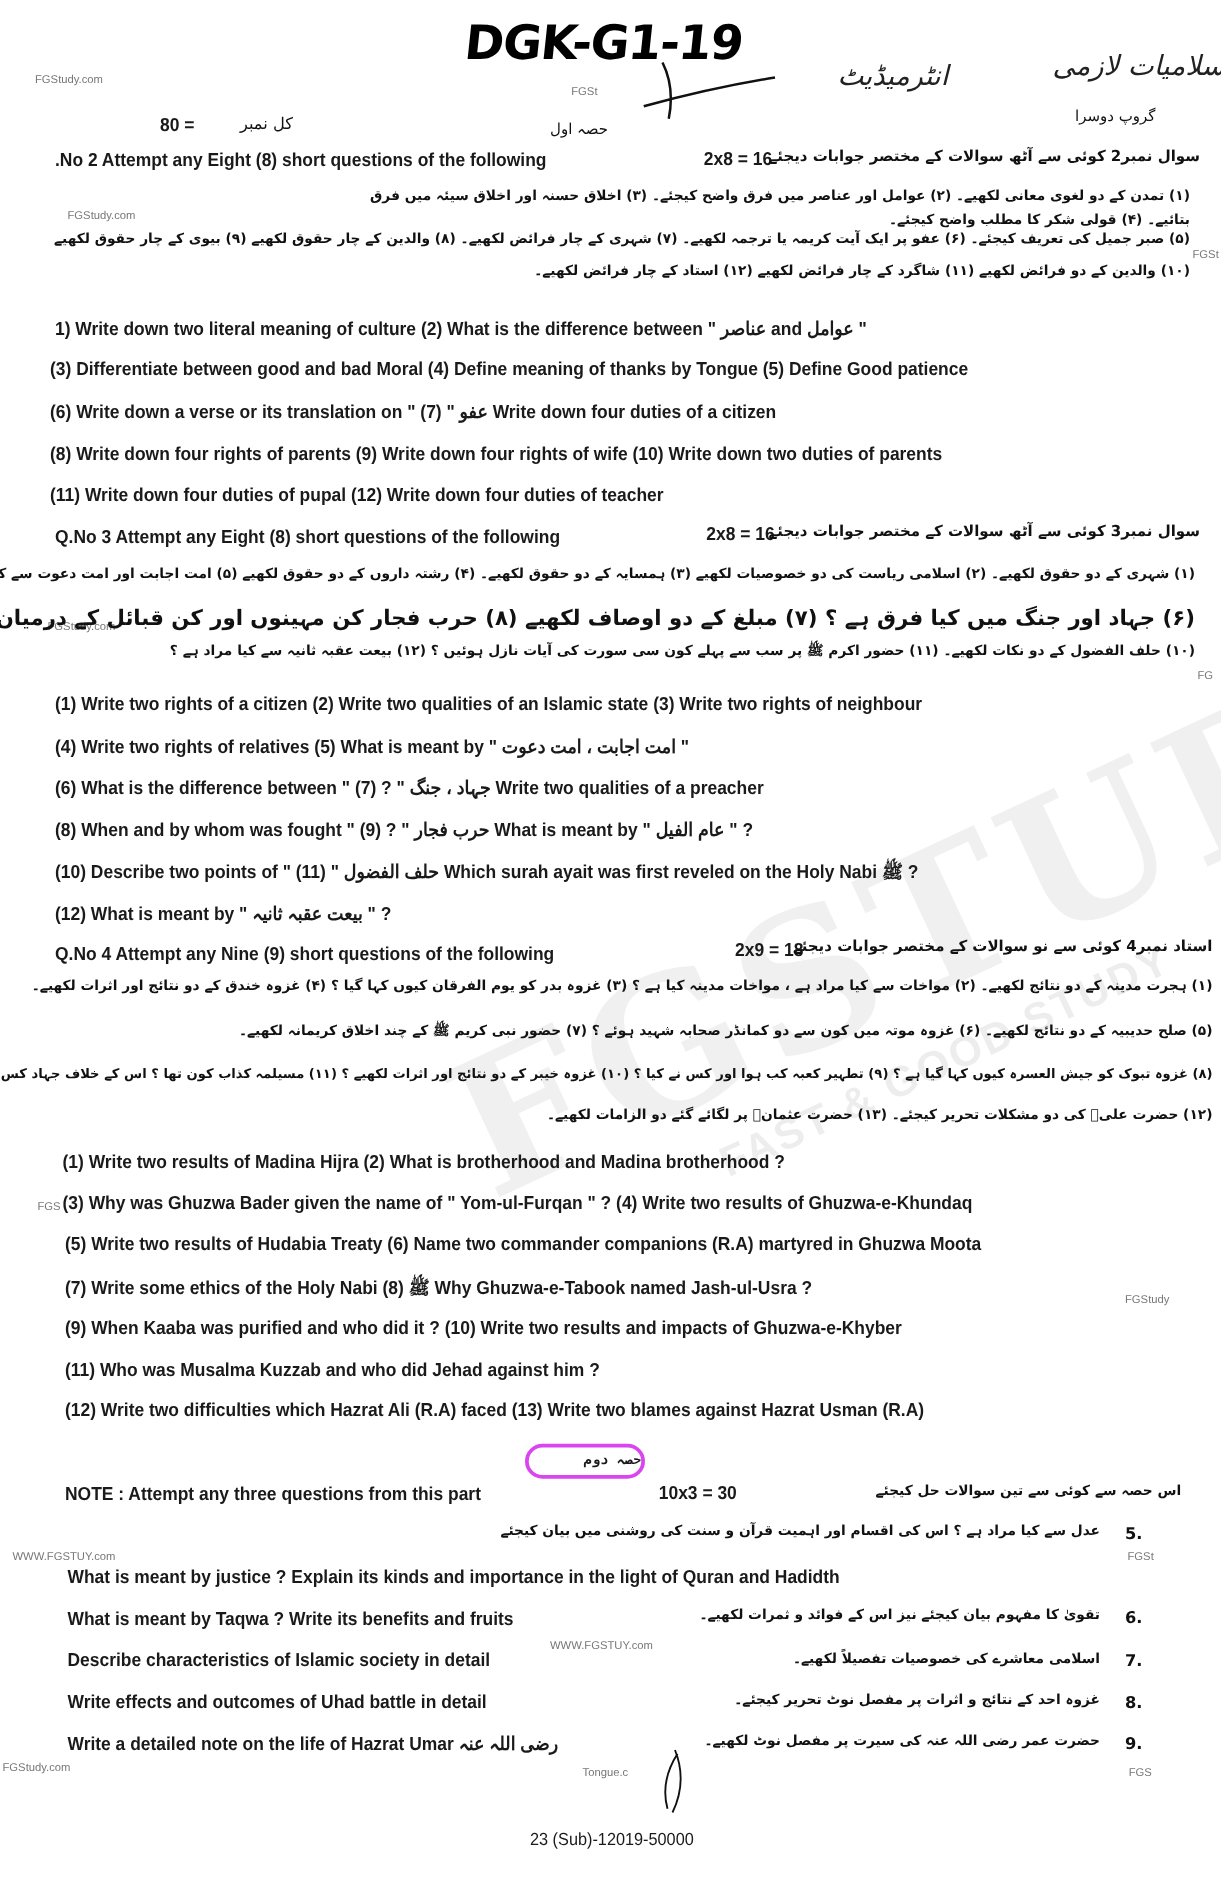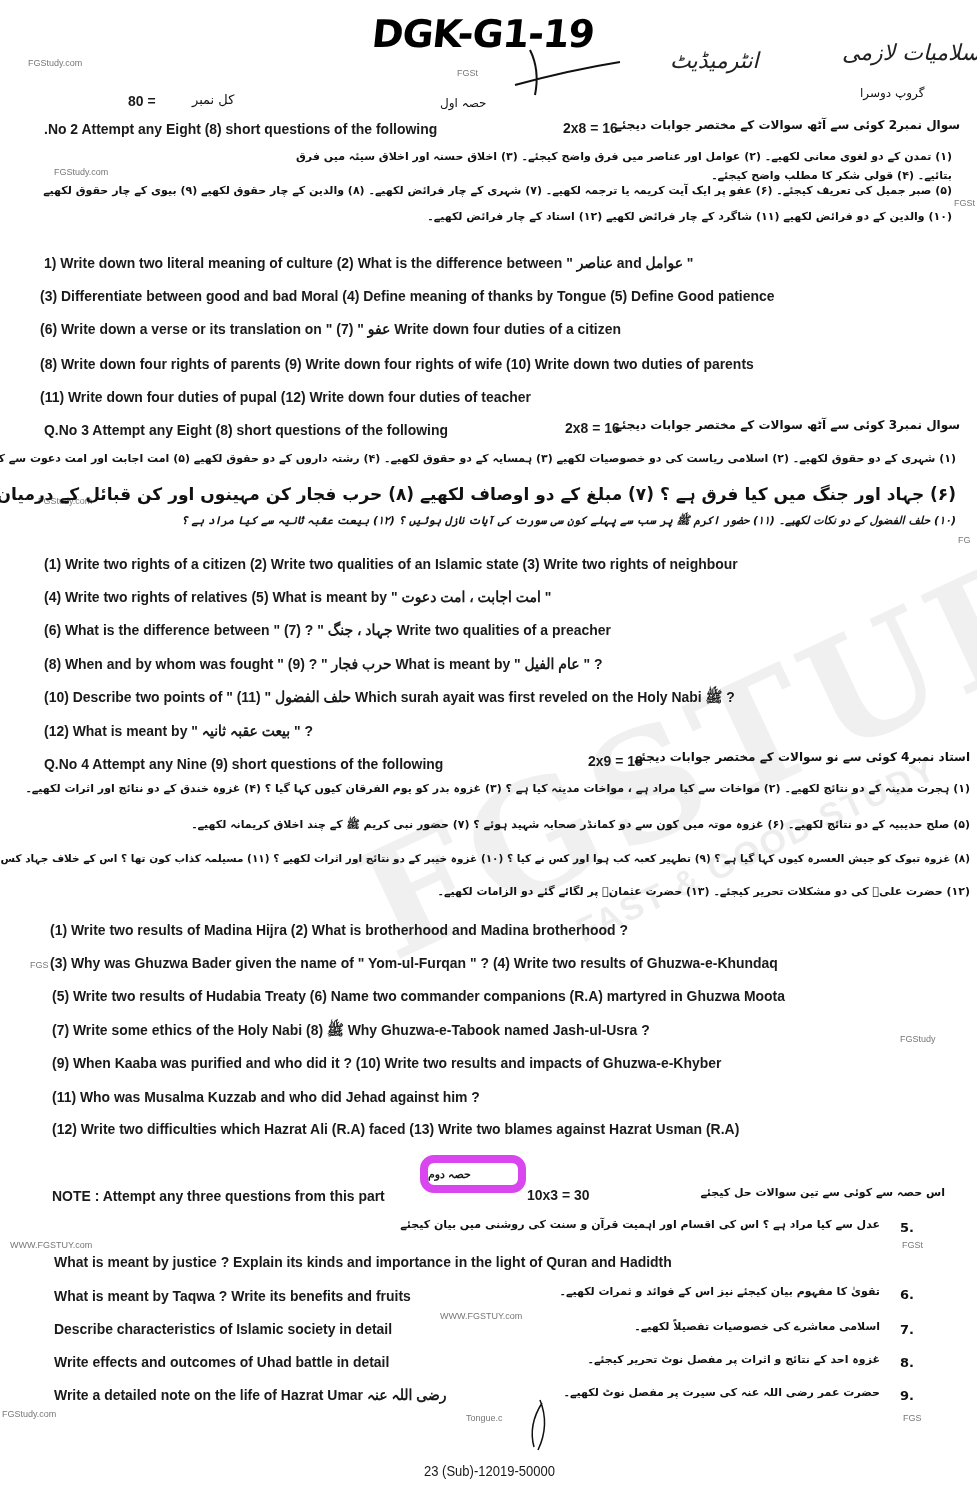--- a/index.html
+++ b/index.html
@@ -17,22 +17,22 @@
     .watermark-big {
       position: absolute; font-family: "DejaVu Serif", serif; font-size: 150px; color: rgba(0,0,0,0.06);
       transform: rotate(-25deg); letter-spacing: 8px; font-weight: bold;
     }
     .watermark-small {
       position: absolute; font-family: "Liberation Sans", sans-serif; font-size: 34px; color: rgba(0,0,0,0.07);
       transform: rotate(-25deg); font-weight: bold; letter-spacing: 2px;
     }
     .part2-badge {
       position: absolute; left: 420px; top: 1155px; width: 90px; height: 22px;
-      border: 8px solid #d946ef; border-radius: 14px; text-align: left; line-height: 22px;
-      font-family: Liberation Sans, sans-serif; font-size: 11px; font-weight: bold; direction: rtl;
+      border: 3px solid #d946ef; border-radius: 14px; text-align: right; line-height: 22px;
+      font-family: Liberation Mono, monospace; font-size: 11px; font-weight: bold; direction: rtl;
     }
     .signature { position: absolute; }
   </style>
 </head>
 <body>
 
 <div class="watermark-big" style="left:330px; top:640px;">FGSTUDY</div>
 <div class="watermark-small" style="left:560px; top:830px;">FAST &amp; GOOD STUDY</div>
 
 <div class="abs wm" style="left:28px; top:58px;">FGStudy.com</div>
@@ -65,21 +65,21 @@
 <div class="abs en bold" style="left:40px; top:355px;">(8) Write down four rights of parents (9) Write down four rights of wife (10) Write down two duties of parents</div>
 <div class="abs en bold" style="left:40px; top:388px;">(11) Write down four duties of pupal (12) Write down four duties of teacher</div>
 
 <div class="abs en bold" style="left:44px; top:421px;">Q.No 3 Attempt any Eight (8) short questions of the following</div>
 <div class="abs en bold" style="left:565px; top:419px;">2x8 = 16</div>
 <div class="abs ur bold" style="left:690px; top:418px; font-size:12px; width:270px; text-align:right;">سوال نمبر3  کوئی سے آٹھ سوالات کے مختصر جوابات دیجئے</div>
 
 <div class="abs ur bold" style="left:30px; top:452px; width:926px; text-align:right; font-size:11px;">(۱) شہری کے دو حقوق لکھیے۔ (۲) اسلامی ریاست کی دو خصوصیات لکھیے (۳) ہمسایہ کے دو حقوق لکھیے۔ (۴) رشتہ داروں کے دو حقوق لکھیے (۵) امت اجابت اور امت دعوت سے کیا مراد ہے ؟</div>
 <div class="abs wm" style="left:38px; top:496px;">FGStudy.com</div>
 <div class="abs ur bold" style="left:220px; top:484px; width:736px; text-align:right; font-size:17px;">(۶) جہاد اور جنگ میں کیا فرق ہے ؟ (۷) مبلغ کے دو اوصاف لکھیے (۸) حرب فجار کن مہینوں اور کن قبائل کے درمیان ہوئی ؟ (۹) عام الفیل سے کیا مراد ہے ؟</div>
-<div class="abs ur bold" style="left:225px; top:514px; width:731px; text-align:center; font-size:11px;font-style:italic;">(۱۰) حلف الفضول کے دو نکات لکھیے۔ (۱۱) حضور اکرم ﷺ پر سب سے پہلے کون سی سورت کی آیات نازل ہوئیں ؟ (۱۲) بیعت عقبہ ثانیہ سے کیا مراد ہے ؟</div>
+<div class="abs ur bold" style="left:225px; top:514px; width:731px; text-align:center; font-size:11px;">(۱۰) حلف الفضول کے دو نکات لکھیے۔ (۱۱) حضور اکرم ﷺ پر سب سے پہلے کون سی سورت کی آیات نازل ہوئیں ؟ (۱۲) بیعت عقبہ ثانیہ سے کیا مراد ہے ؟</div>
 <div class="abs wm" style="left:958px; top:535px;">FG</div>
 
 <div class="abs en bold" style="left:44px; top:555px;">(1) Write two rights of a citizen (2) Write two qualities of an Islamic state (3) Write two rights of neighbour</div>
 <div class="abs en bold" style="left:44px; top:588px;">(4) Write two rights of relatives (5) What is meant by " امت اجابت ، امت دعوت "</div>
 <div class="abs en bold" style="left:44px; top:621px;">(6) What is the difference between " جہاد ، جنگ " ? (7) Write two qualities of a preacher</div>
 <div class="abs en bold" style="left:44px; top:655px;">(8) When and by whom was fought " حرب فجار " ? (9) What is meant by " عام الفیل " ?</div>
 <div class="abs en bold" style="left:44px; top:688px;">(10) Describe two points of " حلف الفضول " (11) Which surah ayait was first reveled on the Holy Nabi ﷺ ?</div>
 <div class="abs en bold" style="left:44px; top:722px;">(12) What is meant by " بیعت عقبہ ثانیہ " ?</div>
 
 <div class="abs en bold" style="left:44px; top:755px;">Q.No 4 Attempt any Nine (9) short questions of the following</div>

